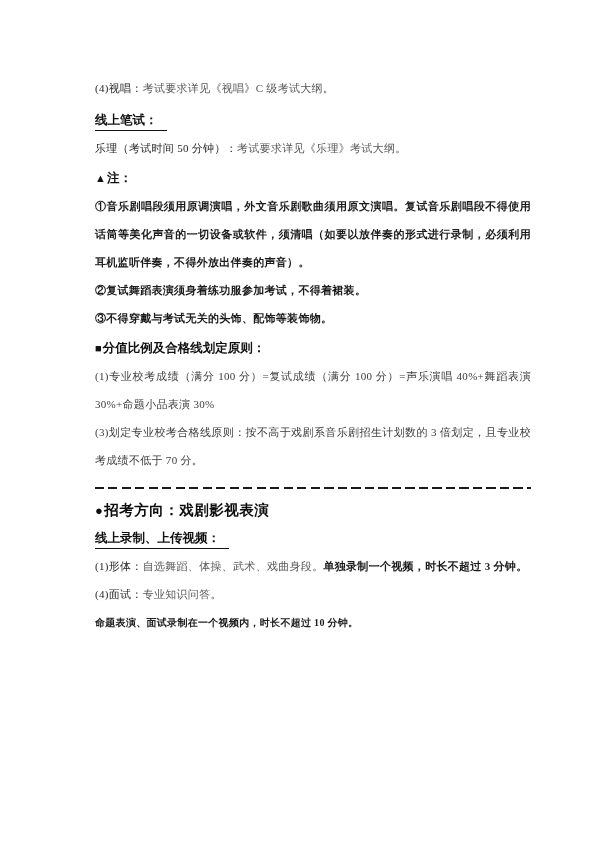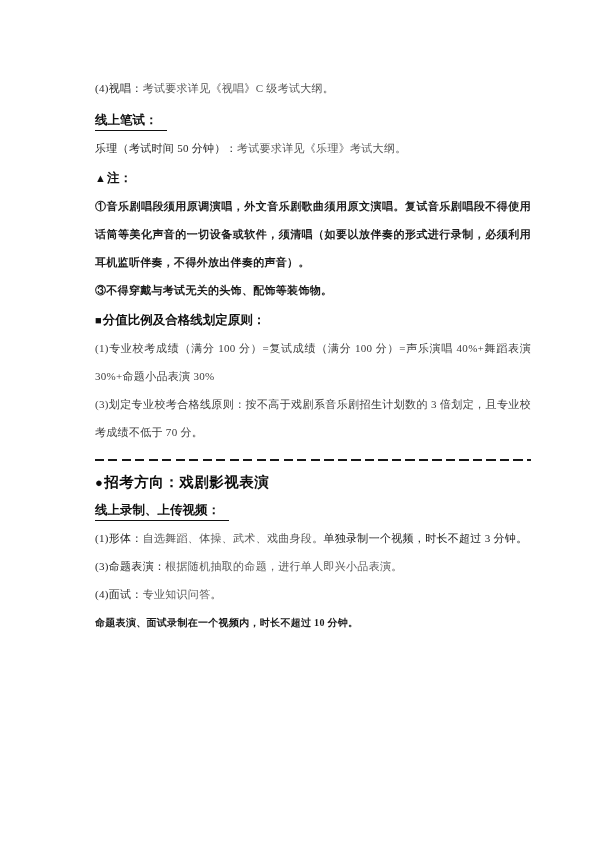--- a/index.html
+++ b/index.html
@@ -22,21 +22,21 @@
     letter-spacing:.3px;
     text-align:justify;
     color:#3b3b3b;
   }
   .note{
     font-weight:700;
     color:#1b1b1b;
   }
   .label{color:#262626;}
   .muted{color:#575757;}
-  .seg-bold{font-weight:400;color:#1b1b1b;}
+  .seg-bold{font-weight:700;color:#1b1b1b;}
   .underline-heading{
     font-size:12.5px;
     font-weight:700;
     line-height:28px;
     margin-top:4px;
     color:#111111;
   }
   .underline-heading > span{
     display:inline-block;
     border-bottom:1.5px solid #111111;
@@ -84,36 +84,36 @@
 
     <p class="body-line"><span class="label">(4)视唱：</span><span class="muted">考试要求详见《视唱》C 级考试大纲。</span></p>
 
     <h3 class="underline-heading"><span>线上笔试：</span></h3>
 
     <p class="body-line"><span class="label">乐理（考试时间 50 分钟）：</span><span class="muted">考试要求详见《乐理》考试大纲。</span></p>
 
     <h3 class="note-heading"><span class="bullet">▲</span><span>注：</span></h3>
 
     <p class="note">①音乐剧唱段须用原调演唱，外文音乐剧歌曲须用原文演唱。复试音乐剧唱段不得使用话筒等美化声音的一切设备或软件，须清唱（如要以放伴奏的形式进行录制，必须利用耳机监听伴奏，不得外放出伴奏的声音）。</p>
+    <p class="note">②复试舞蹈表演须身着练功服参加考试，不得着裙装。</p>
     <p class="note">③不得穿戴与考试无关的头饰、配饰等装饰物。</p>
 
     <h3 class="score-heading"><span class="bullet">■</span><span>分值比例及合格线划定原则：</span></h3>
 
     <p class="body-para">(1)专业校考成绩（满分 100 分）=复试成绩（满分 100 分）=声乐演唱 40%+舞蹈表演 30%+命题小品表演 30%</p>
     <p class="body-para">(3)划定专业校考合格线原则：按不高于戏剧系音乐剧招生计划数的 3 倍划定，且专业校考成绩不低于 70 分。</p>
 
     <div class="divider"></div>
 
     <h2 class="direction-heading"><span class="bullet">●</span><span>招考方向：戏剧影视表演</span></h2>
 
     <h3 class="underline-heading"><span>线上录制、上传视频：</span></h3>
 
     <p class="body-line"><span class="label">(1)形体：</span><span class="muted">自选舞蹈、体操、武术、戏曲身段。</span><span class="seg-bold">单独录制一个视频，时长不超过 3 分钟。</span></p>
 
 
-    <p class="body-line"><span class="label">(3)命题表演：</span><span class="muted">根据随机抽取的命题，进行单人即兴小品表演。</span><span class="seg-bold"></span></p>
 
     <p class="body-line"><span class="label">(4)面试：</span><span class="muted">专业知识问答。</span><span class="seg-bold"></span></p>
 
     <p class="final-note">命题表演、面试录制在一个视频内，时长不超过 10 分钟。</p>
 
   </div>
 </div>
 
 </body></html>

